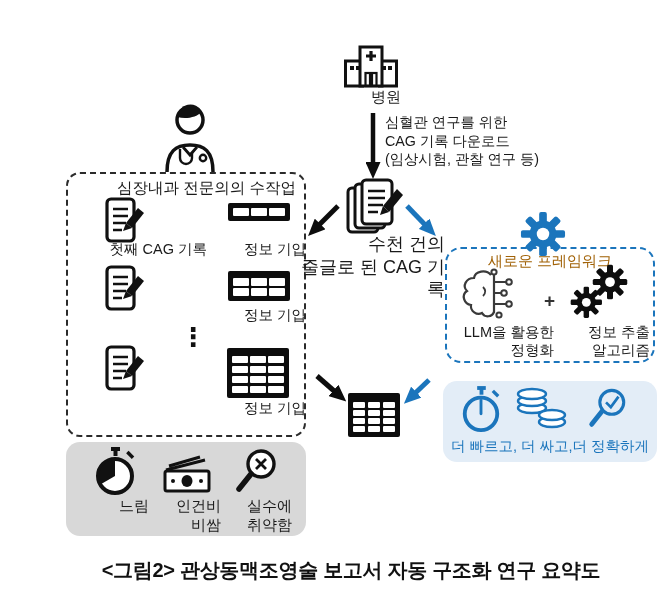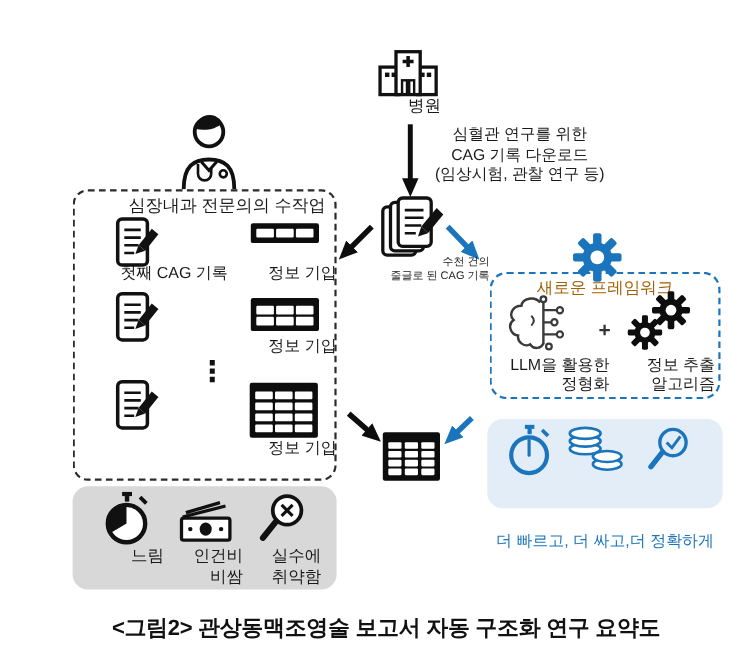--- a/index.html
+++ b/index.html
@@ -1,30 +1,30 @@
 <!DOCTYPE html>
 <html><head>
 <meta charset="utf-8">
 <style>
   html,body{margin:0;padding:0;background:#fff;}
   body{font-family:"Liberation Sans","DejaVu Sans",sans-serif;color:#1a1a1a;}
   .canvas{position:relative;width:670px;height:596px;background:#fff;overflow:hidden;}
   .abs{position:absolute;}
   .t{white-space:pre-line;text-align:right;line-height:1.25;font-size:14.5px;color:#1a1a1a;}
-  .tl{white-space:pre-line;text-align:center;line-height:1.3;font-size:14.5px;color:#1a1a1a;}
+  .tl{white-space:pre-line;text-align:left;line-height:1.3;font-size:14.5px;color:#1a1a1a;}
   .overlay{position:absolute;left:0;top:0;pointer-events:none;}
   .dashed-box{border:2px dashed #2b2b2b;border-radius:14px;background:#fff;box-sizing:border-box;}
   .blue-dashed-box{border:2px dashed #1b75bc;border-radius:16px;background:#fff;box-sizing:border-box;}
   .gray-box{background:#d8d8d8;border-radius:14px;}
   .blue-box{background:#e3edf7;border-radius:14px;}
   .mini-table{background:#0d0d0d;border-radius:2px;display:grid;gap:2.5px;box-sizing:border-box;}
   .mini-table i{background:#fff;border-radius:1px;display:block;}
   .cols3{grid-template-columns:repeat(3,1fr);}
   .fw-title{color:#a16207;font-size:15px;text-align:center;}
-  .benefit-text{color:#1b75bc;font-size:14.5px;text-align:center;white-space:pre-line;margin-top:45px;}
+  .benefit-text{color:#1b75bc;font-size:14.5px;text-align:center;white-space:pre-line;}
   .caption{font-size:20px;font-weight:bold;text-align:center;letter-spacing:-0.3px;color:#111;margin-left:16px;}
   .dots{font-size:26px;font-weight:bold;line-height:0.9;color:#111;}
   .plus{font-size:19px;font-weight:bold;color:#333;}
 </style>
 </head>
 <body>
 
 <div class="canvas">
 
   <svg class="overlay" width="670" height="596" viewBox="0 0 670 596">
@@ -167,21 +167,21 @@
 취약함</div>
 
   <svg class="abs" style="left:342px;top:176px" width="80" height="64" viewBox="0 0 80 64">
     <rect x="6" y="12" width="30" height="44" rx="4" fill="#fff" stroke="#111" stroke-width="3"></rect>
     <rect x="13" y="8" width="30" height="44" rx="4" fill="#fff" stroke="#111" stroke-width="3"></rect>
     <rect x="20" y="4" width="30" height="44" rx="4" fill="#fff" stroke="#111" stroke-width="3"></rect>
     <path d="M26 15 H43 M26 22 H43 M26 29 H41 M26 36 H36" stroke="#111" stroke-width="2.4"></path>
     <polygon points="41,30 55,13 61,19 47,36" fill="#111"></polygon>
     <polygon points="41,30 47,36 38,39" fill="#111"></polygon>
   </svg>
-  <div class="abs t" style="left:300px;top:233px;width:145px;font-size:10px">수천 건의
+  <div class="abs t" style="left:300px;top:233px;width:145px;font-size:18px">수천 건의
 줄글로 된 CAG 기록</div>
 
   <div class="abs blue-dashed-box" style="left:445px;top:247px;width:210px;height:116px"></div>
   <svg class="abs" style="left:520px;top:211px" width="46" height="46" viewBox="0 0 48 48">
     <use href="#gearshape" style="color:#1b75bc"></use>
   </svg>
   <div class="abs fw-title" style="left:445px;top:252px;width:210px">새로운 프레임워크</div>
   <svg class="abs" style="left:458px;top:267px" width="62" height="58" viewBox="0 0 62 58">
     <path d="M33 8 C28 2 17 4 16 11 C8 11 4 19 9 24 C3 28 6 37 13 38 C12 44 19 49 24 46 C27 51 34 50 36 45" fill="none" stroke="#3a3a3a" stroke-width="2.2"></path>
     <path d="M36 8 V46" stroke="#3a3a3a" stroke-width="2.2"></path>

